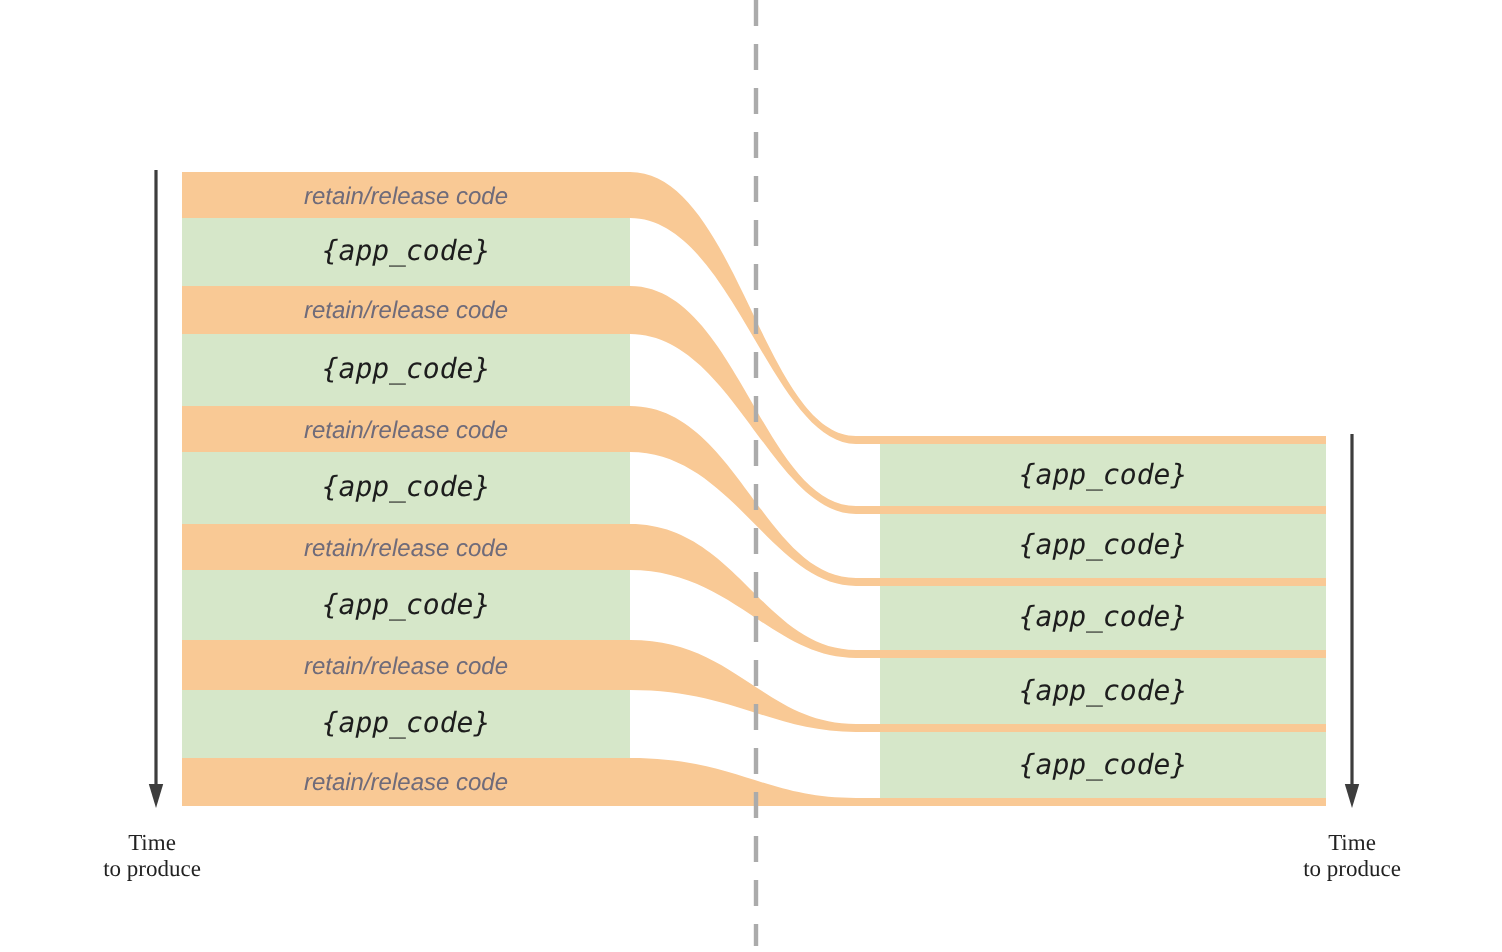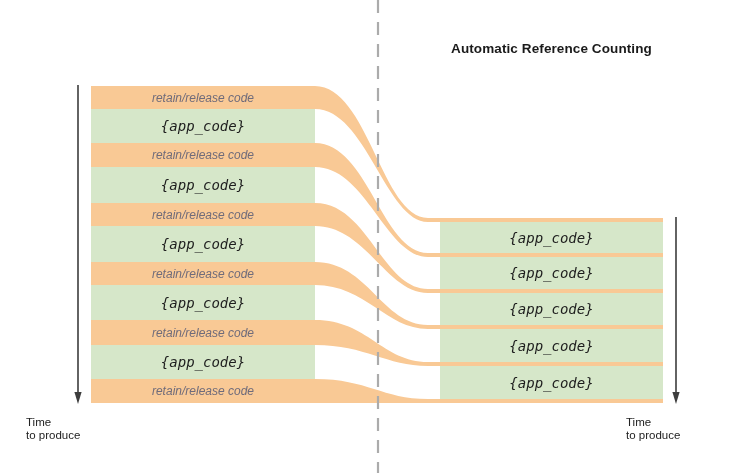--- a/index.html
+++ b/index.html
@@ -17,21 +17,21 @@
   }
   .rr-label{
     font-style:italic;font-size:12px;color:#6f6b7a;
   }
   .app-label{
     font-style:italic;font-size:14px;color:#1d1d1d;
     font-family:"DejaVu Sans Mono", monospace;
   }
   .time-label{
     font-size:11.5px;line-height:12.5px;color:#222222;
-    display:block;position:absolute;
+    display:block;text-align:center;position:absolute;font-family:Liberation Serif, serif;
   }
 </style>
 </head>
 <body>
 
 <div class="canvas">
 
   <svg class="layer" width="751" height="476" viewBox="0 0 751 476">
 
     <g>
@@ -65,21 +65,20 @@
       <line x1="78" y1="85" x2="78" y2="394" stroke-width="1.6" stroke="#3d3d3d"></line>
       <polygon points="74.4,392 81.6,392 78,404" fill="#3d3d3d"></polygon>
     </g>
 
     <g>
       <line x1="676" y1="217" x2="676" y2="394" stroke-width="1.6" stroke="#3d3d3d"></line>
       <polygon points="672.4,392 679.6,392 676,404" fill="#3d3d3d"></polygon>
     </g>
   </svg>
 
-  <div class="txt title" style="left:440px;top:40px;width:223px;height:16px;">Automatic Reference Counting</div>
 
   <div class="txt rr-label" style="left:91px;top:86px;width:224px;height:23px;">retain/release code</div>
   <div class="txt rr-label" style="left:91px;top:143px;width:224px;height:24px;">retain/release code</div>
   <div class="txt rr-label" style="left:91px;top:203px;width:224px;height:23px;">retain/release code</div>
   <div class="txt rr-label" style="left:91px;top:262px;width:224px;height:23px;">retain/release code</div>
   <div class="txt rr-label" style="left:91px;top:320px;width:224px;height:25px;">retain/release code</div>
   <div class="txt rr-label" style="left:91px;top:379px;width:224px;height:24px;">retain/release code</div>
 
   <div class="txt app-label" style="left:91px;top:109px;width:224px;height:34px;">{app_code}</div>
   <div class="txt app-label" style="left:91px;top:167px;width:224px;height:36px;">{app_code}</div>

